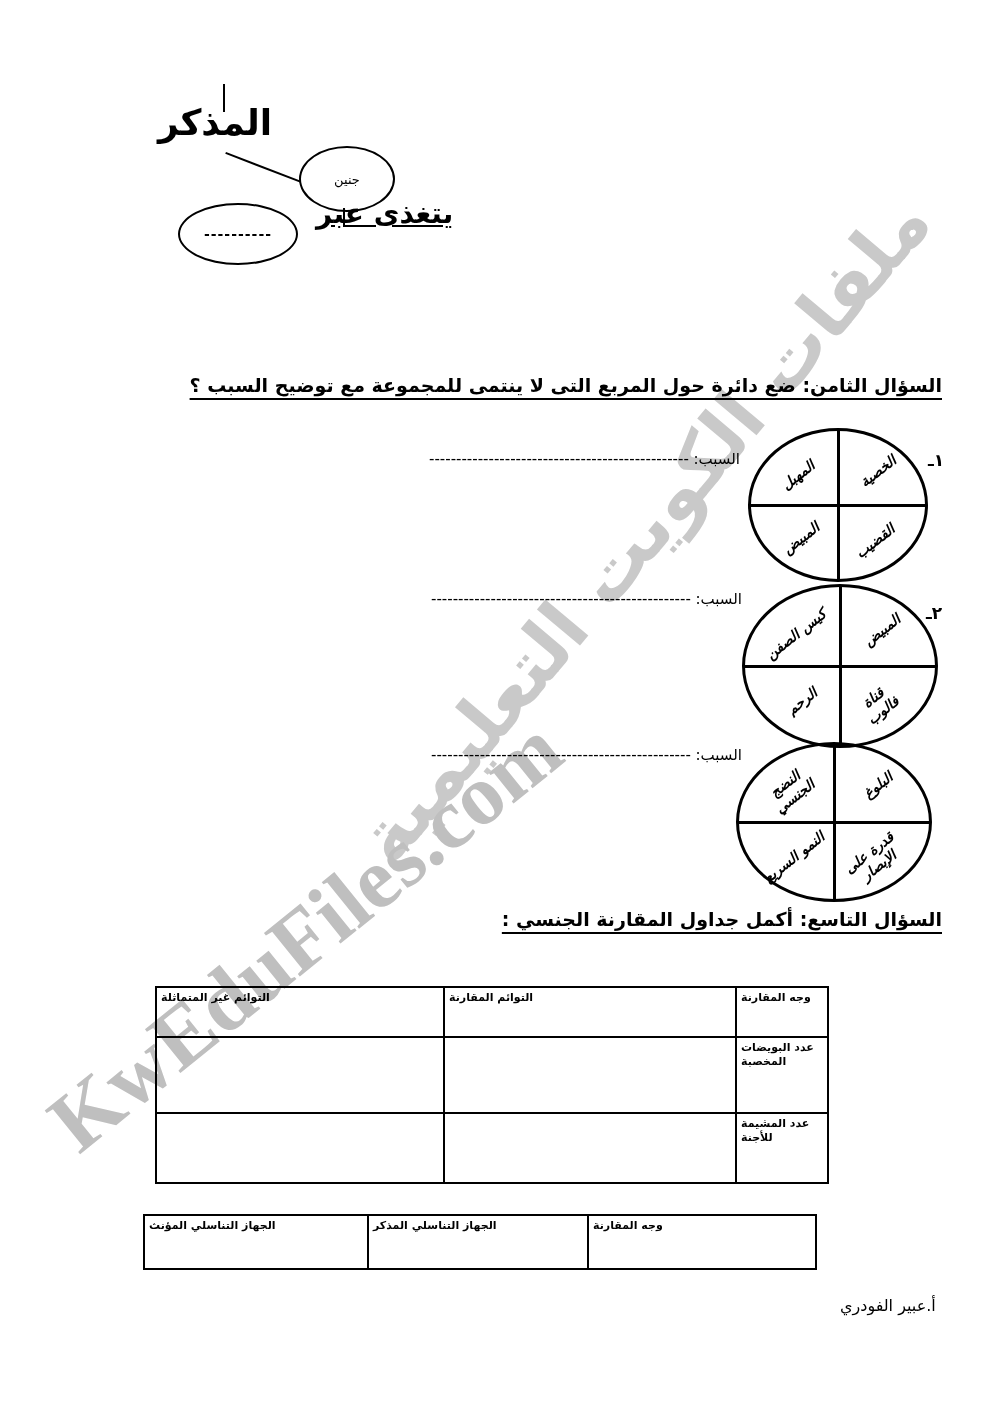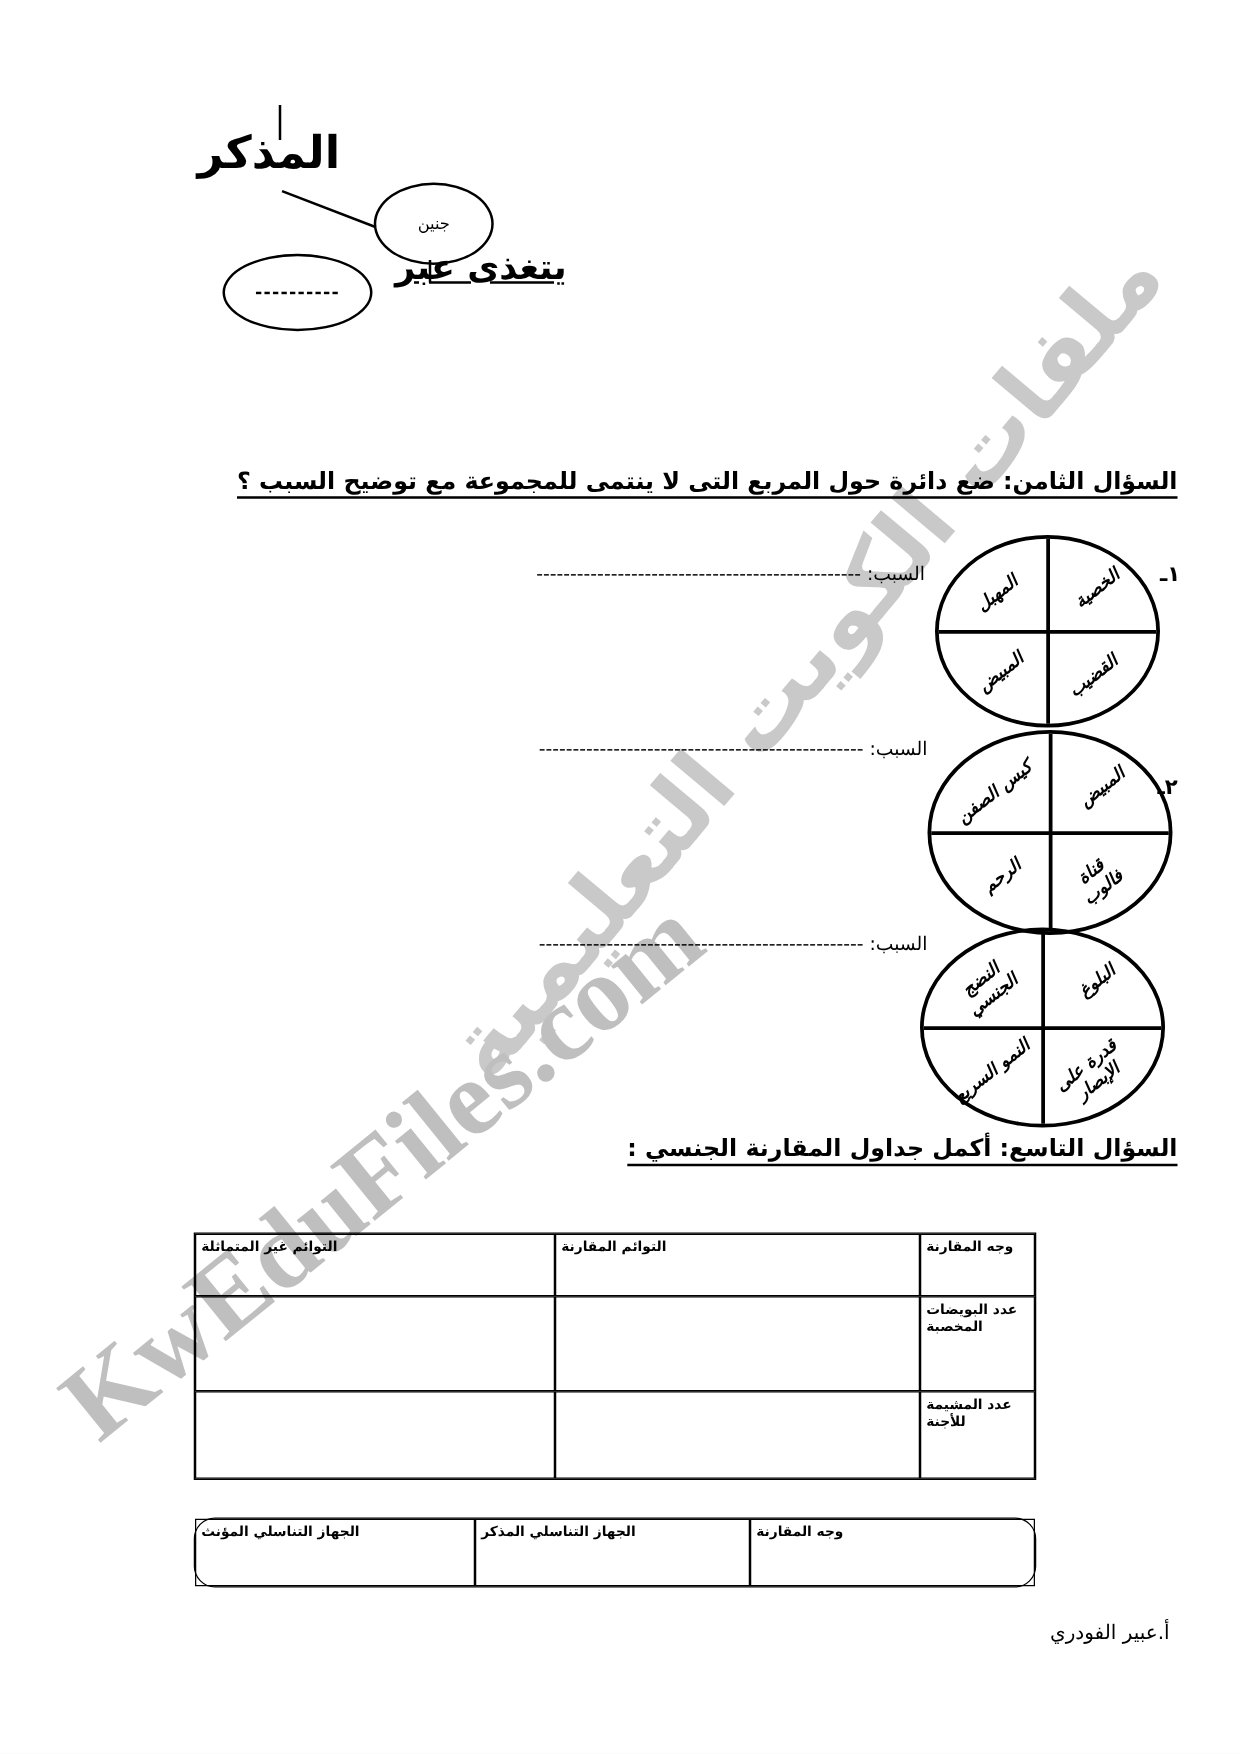--- a/index.html
+++ b/index.html
@@ -117,21 +117,21 @@
         <div class="hline"></div>
         <span class="qlabel" style="left:27%;top:30%;">المهبل</span>
         <span class="qlabel" style="left:73%;top:27%;">الخصية</span>
         <span class="qlabel" style="left:29%;top:72%;">المبيض</span>
         <span class="qlabel" style="left:71%;top:74%;">القضيب</span>
       </div>
       <div class="abs reason" style="left:258px;top:450px;width:482px;">السبب: ------------------------------------------------</div>
     </div>
 
     <div>
-      <div class="abs item-number" style="left:926px;top:620px;">٢ـ</div>
+      <div class="abs item-number" style="left:926px;top:603px;">٢ـ</div>
       <div class="abs ocircle" style="left:742px;top:584px;width:190px;height:158px;">
         <div class="vline"></div>
         <div class="hline"></div>
         <span class="qlabel" style="left:27%;top:30%;">كيس الصفن</span>
         <span class="qlabel" style="left:72%;top:27%;">المبيض</span>
         <span class="qlabel" style="left:30%;top:72%;">الرحم</span>
         <span class="qlabel wrap" style="left:70%;top:74%;width:62px;">قناة فالوب</span>
       </div>
       <div class="abs reason" style="left:258px;top:590px;width:484px;">السبب: ------------------------------------------------</div>
     </div>
@@ -158,21 +158,21 @@
 
       <div></div>
       <div></div>
       <div>عدد البويضات المخصبة</div>
 
       <div></div>
       <div></div>
       <div>عدد المشيمة للأجنة</div>
     </div>
 
-    <div class="tbl" style="left:155px;top:1214px;width:672px;grid-template-columns:224px 220px 1fr;grid-template-rows:54px;border-radius:17px;">
+    <div class="tbl" style="left:143px;top:1214px;width:672px;grid-template-columns:224px 220px 1fr;grid-template-rows:54px;">
       <div>الجهاز التناسلي المؤنث</div>
       <div>الجهاز التناسلي المذكر</div>
       <div>وجه المقارنة</div>
     </div>
 
     <div class="abs signature" style="left:800px;top:1296px;margin-left:40px;">أ.عبير الفودري</div>
 
   </div>
 </div>
 

